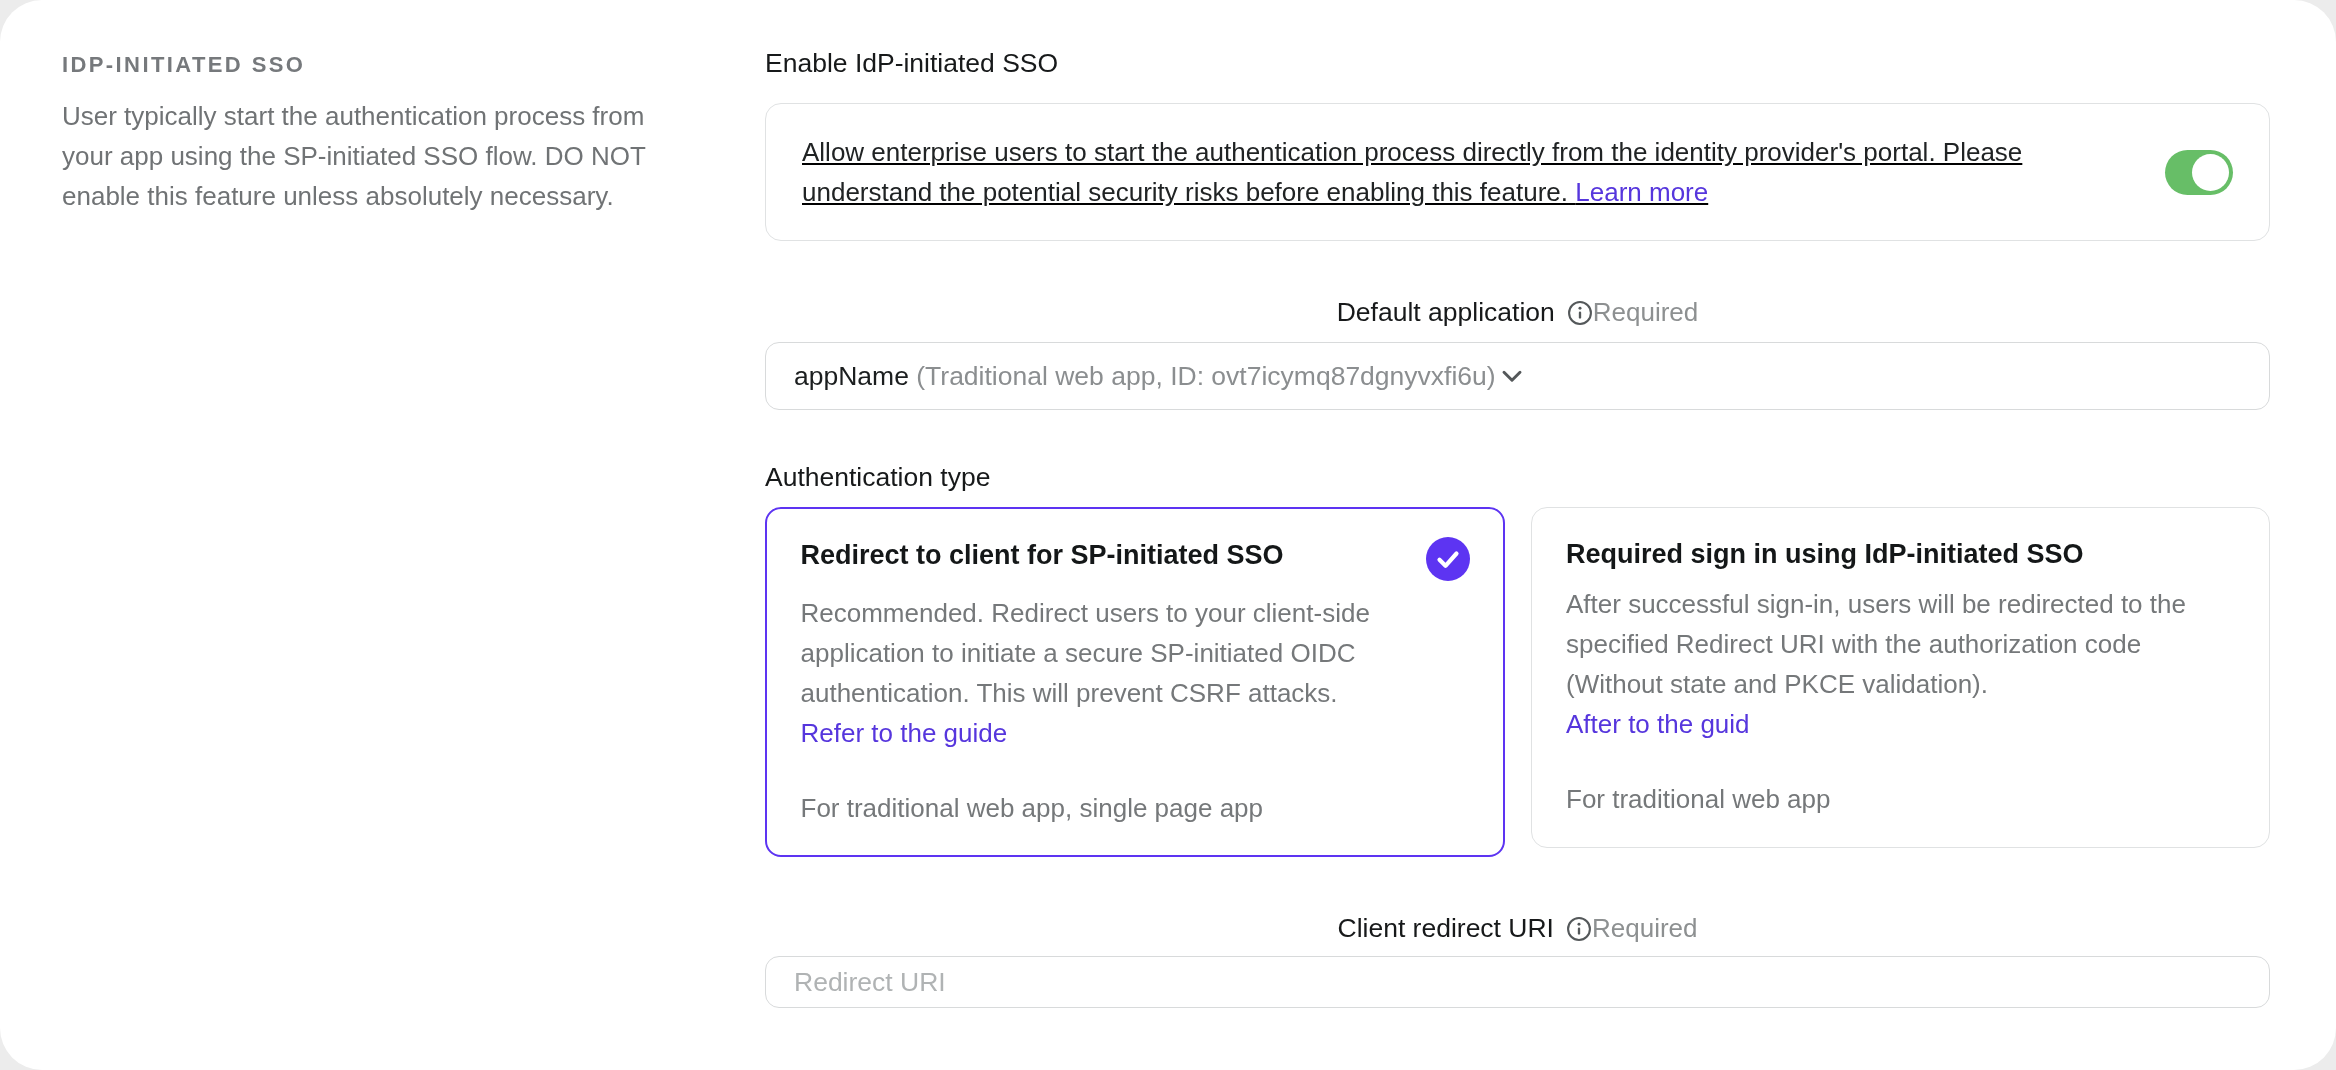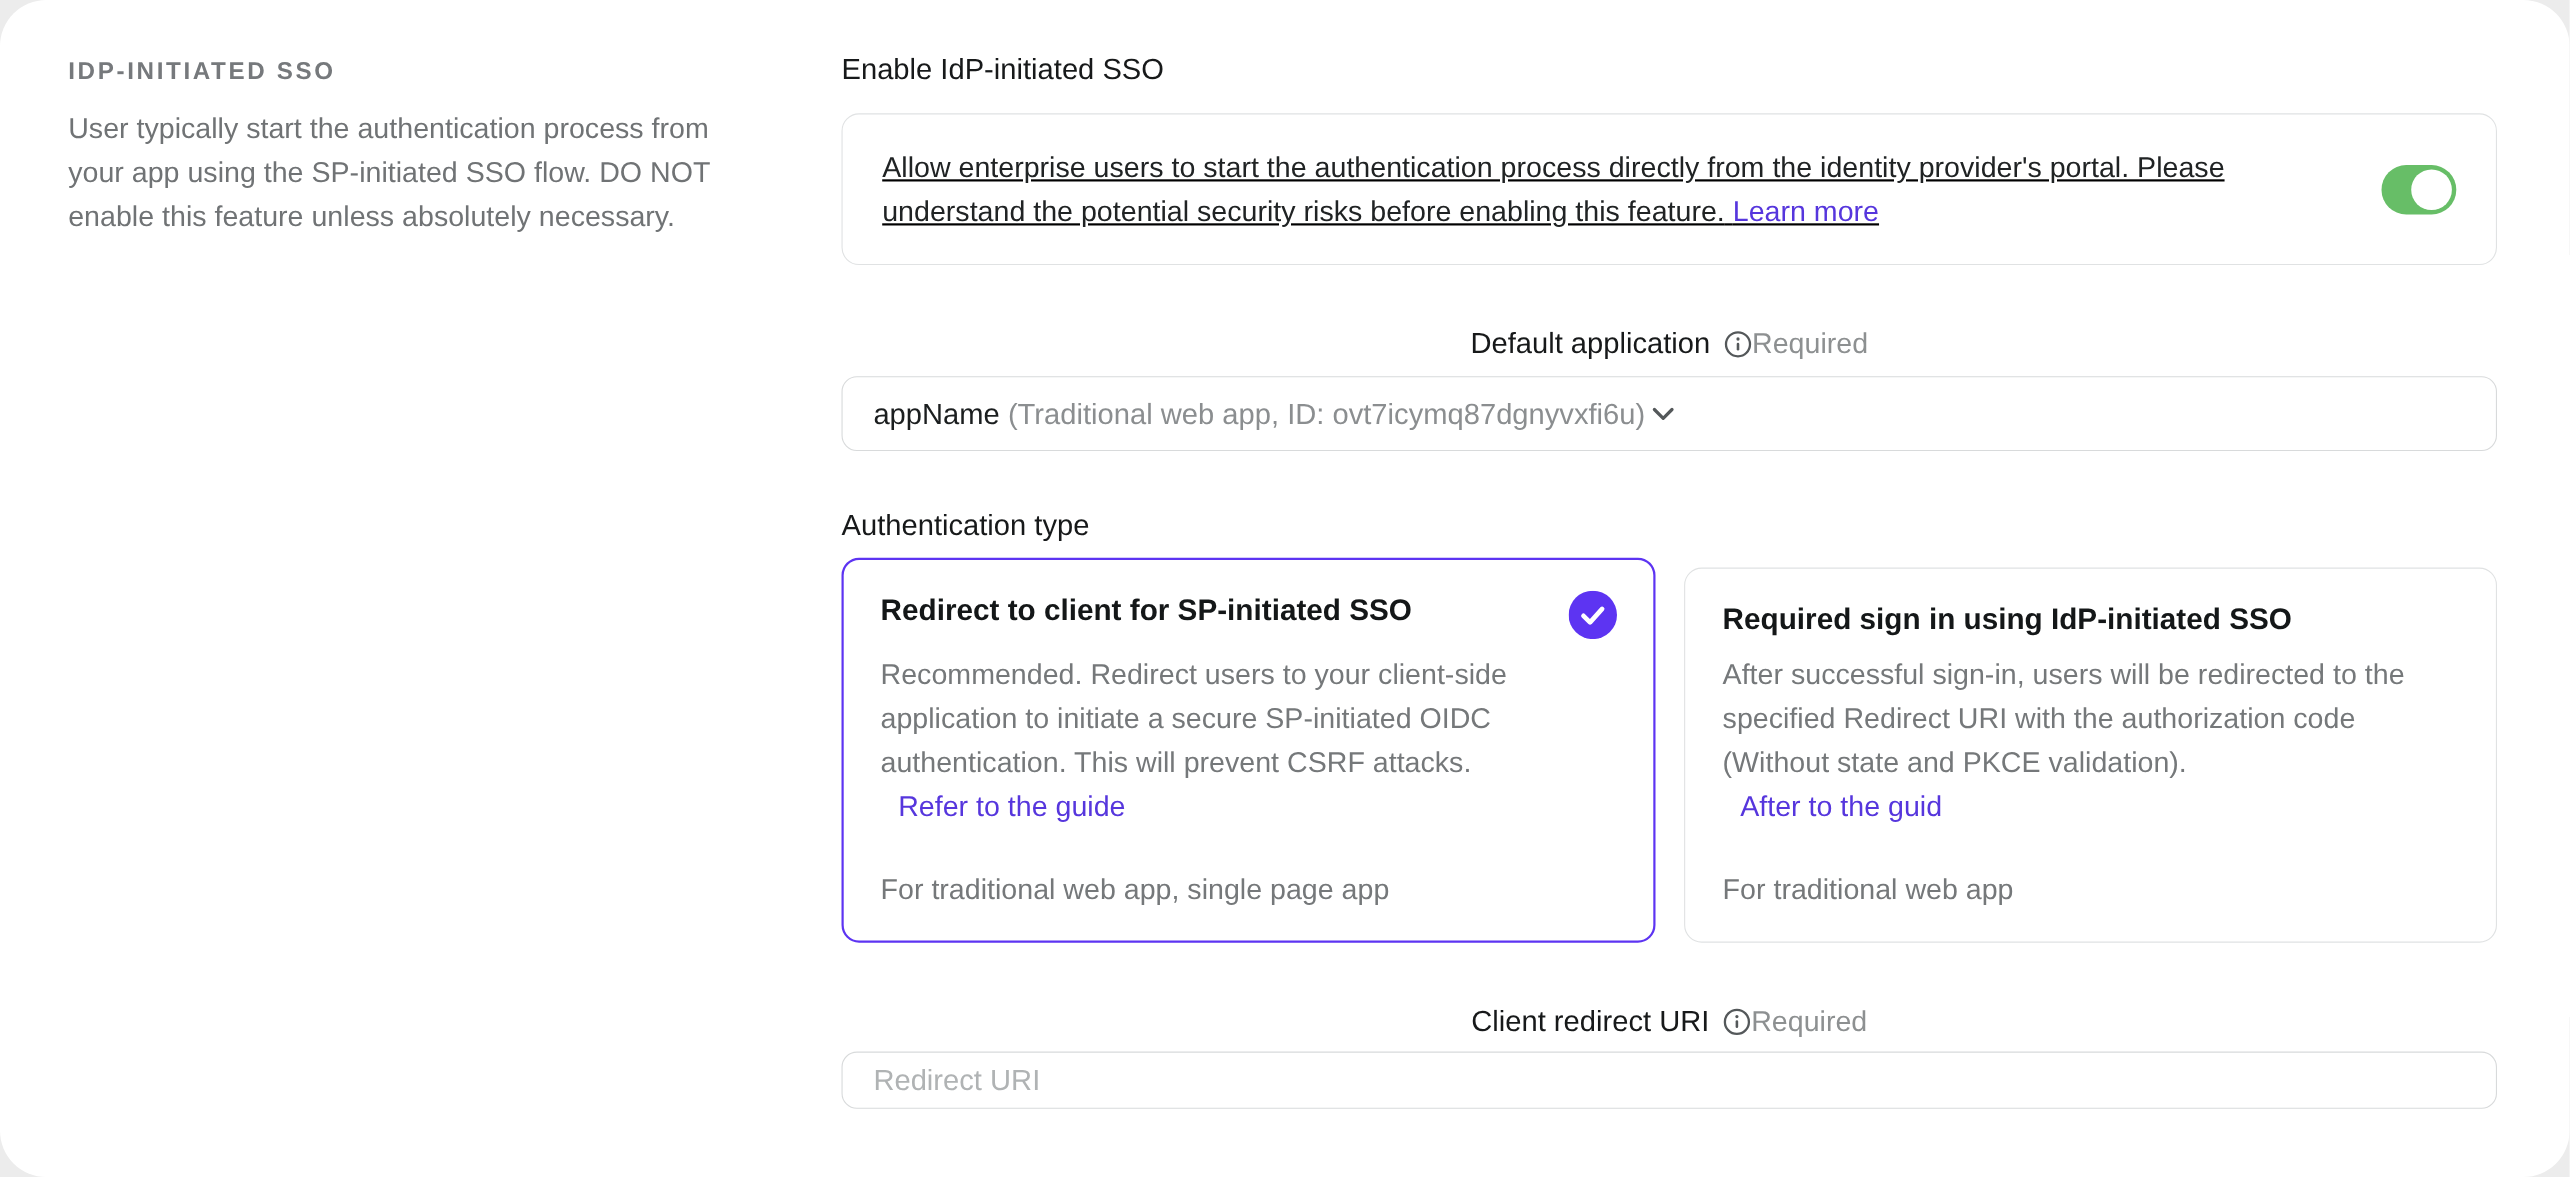--- a/index.html
+++ b/index.html
@@ -137,21 +137,21 @@
     flex:none;
     display:inline-flex;
   }
   .chevron-icon svg{width:100%;height:100%;}
   
   .auth-label{margin-top:52px;}
   .cards{
     margin-top:14px;
     display:flex;
     gap:26px;
-    align-items:flex-end;
+    align-items:flex-start;
   }
   .option-card{
     flex:1;
     min-height:340px;
     border:1.5px solid var(--border);
     border-radius:16px;
     padding:28px 34px 32px;
     display:flex;
     flex-direction:column;
     cursor:pointer;
@@ -185,21 +185,20 @@
     line-height:40px;
     color:#75787a;
   }
   .card-link{
     display:inline-block;
     font-size:26px;
     line-height:40px;
     color:var(--link);
     text-decoration:none;
     cursor:pointer;
-    margin-left:16px;
   }
   .card-footer{
     margin-top:auto;
     padding-top:40px;
     font-size:26px;
     color:#75787a;
   }
   
   .text-input{
     margin-top:12px;

